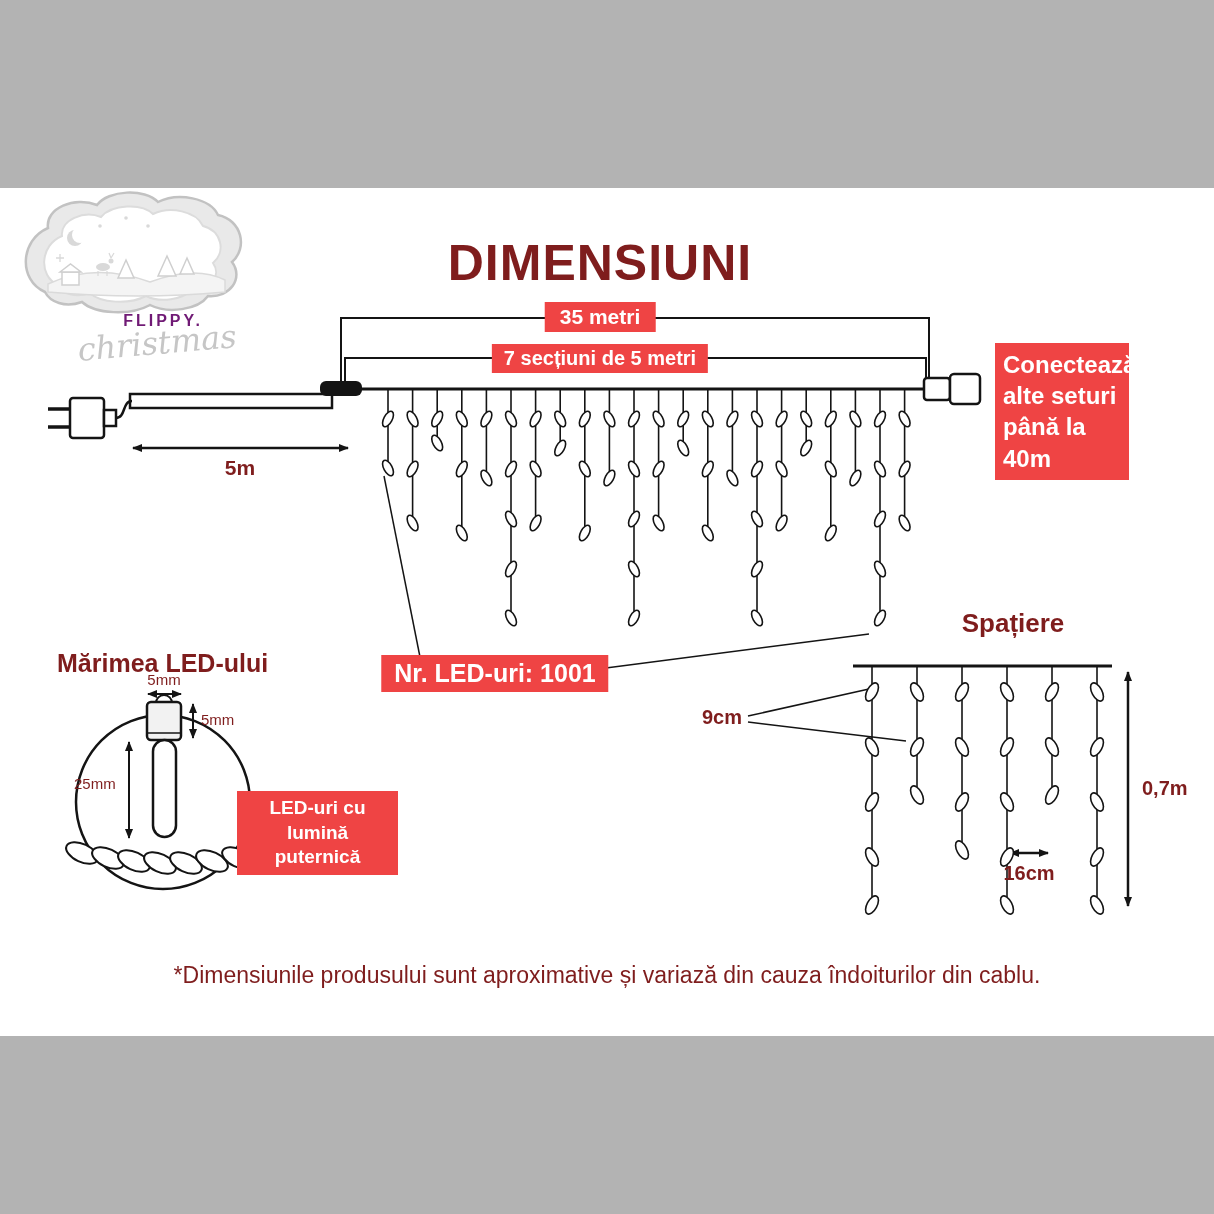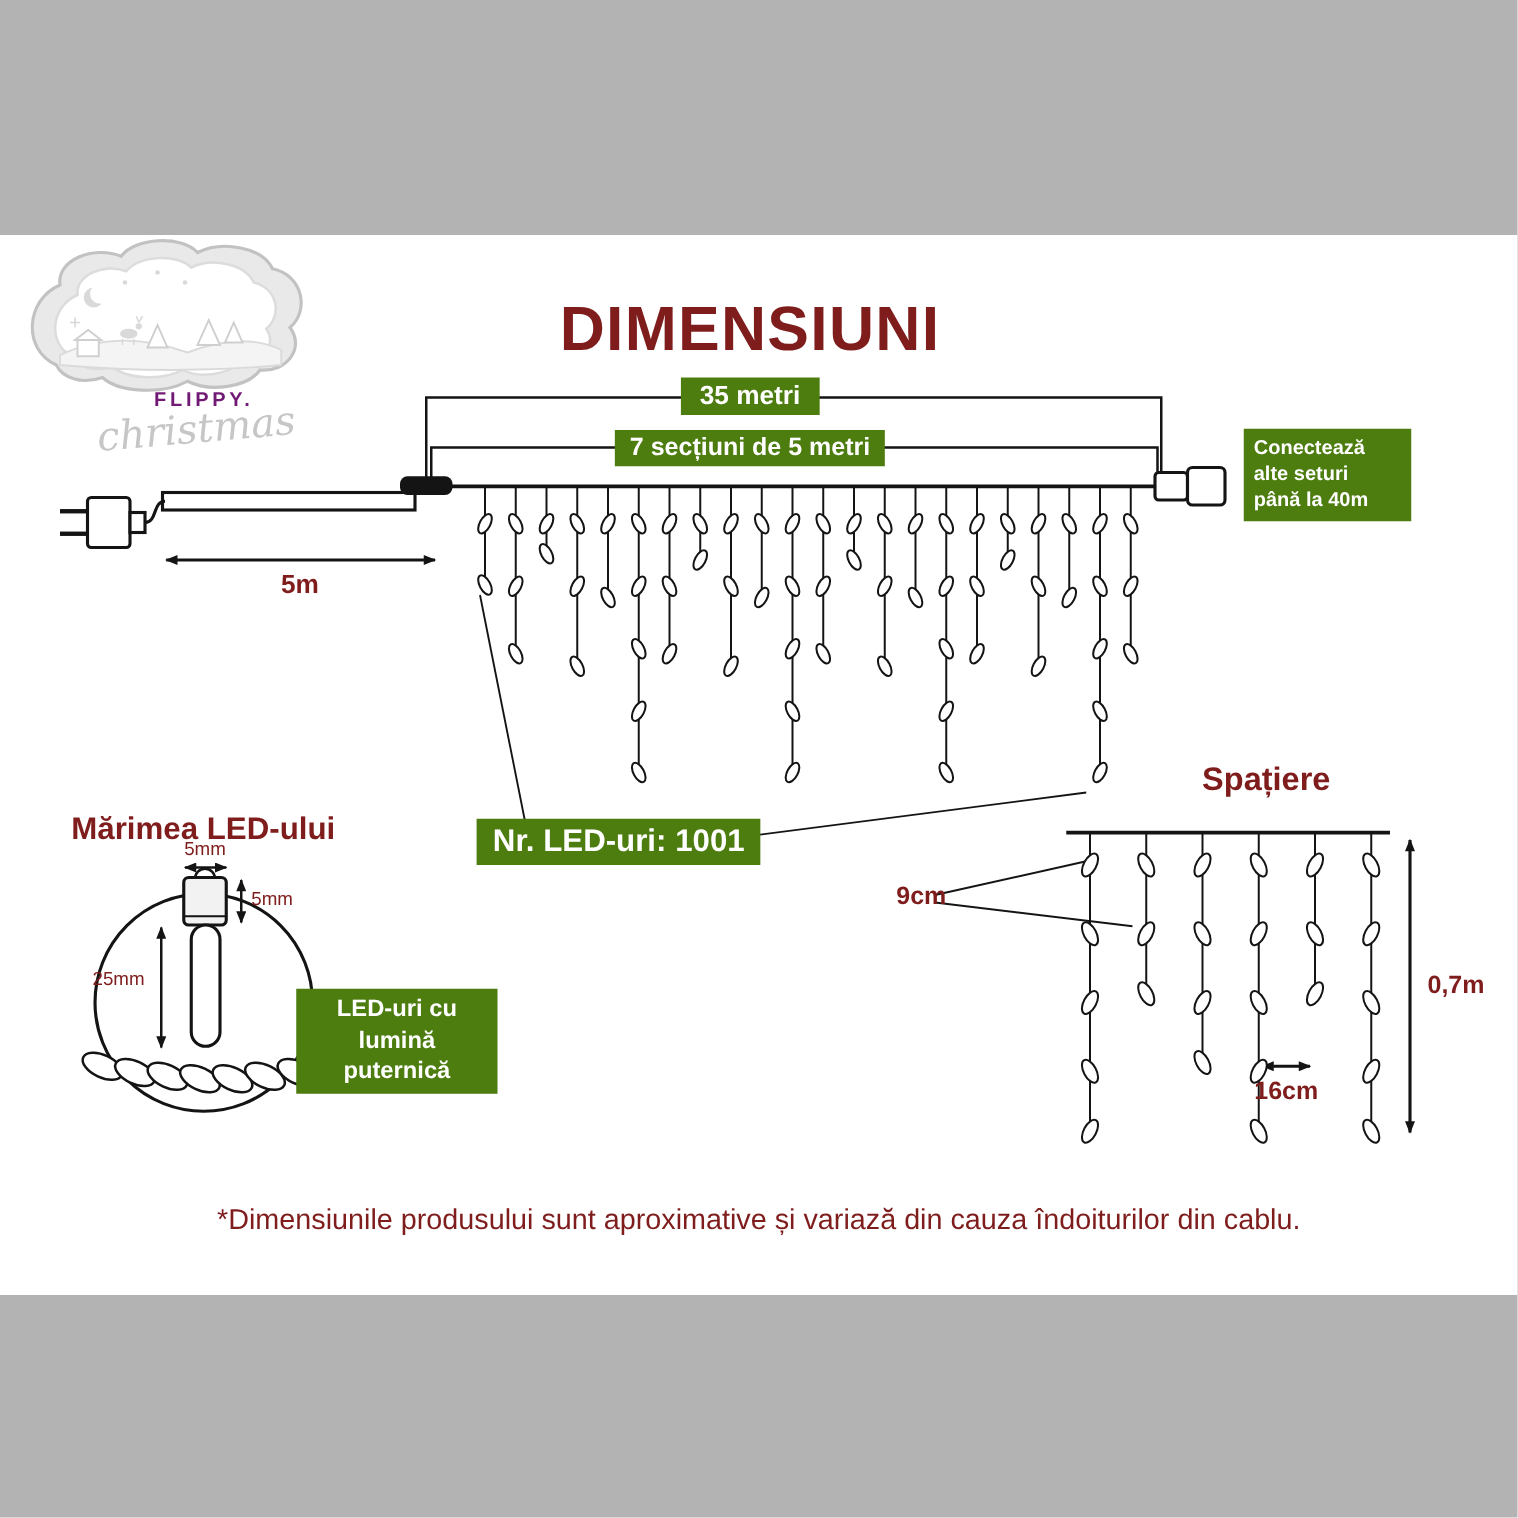--- a/index.html
+++ b/index.html
@@ -5,30 +5,30 @@
   html,body{margin:0;padding:0;}
   .stage{position:relative;width:1214px;height:1214px;background:#b3b3b3;
          font-family:"Liberation Sans",sans-serif;color:#141414;overflow:hidden;}
   .canvas{position:absolute;left:0;top:188px;width:1214px;height:848px;background:#ffffff;}
   svg.art{position:absolute;left:0;top:0;width:1214px;height:1214px;}
   .ln{stroke:#141414;fill:none;}
   .drop{stroke:#141414;stroke-width:1.6;}
   .bulb{fill:#ffffff;stroke:#141414;stroke-width:1.6;}
   .lbl{position:absolute;white-space:nowrap;color:#7f1d1d;}
   .cx{transform:translateX(-50%);}
-  .blackbox{position:absolute;background:#4d7c0f;color:#ffffff;font-weight:700;}
+  .blackbox{position:absolute;background:#ef4444;color:#ffffff;font-weight:700;}
   .title{left:600px;top:234px;font-size:50px;font-weight:800;letter-spacing:1px;}
   .box35{left:600px;top:302px;font-size:21px;padding:3px 15px;}
   .boxsec{left:600px;top:344px;font-size:20px;padding:3px 12px;}
   .boxconnect{left:995px;top:343px;width:134px;box-sizing:border-box;padding:6px 8px;
-              font-size:16px;line-height:1.3;}
+              font-size:24px;line-height:1.3;}
   .lbl5m{left:240px;top:456px;font-size:21px;font-weight:600;}
   .boxled{left:495px;top:655px;font-size:25px;padding:4px 13px;}
   .spatiere{left:989px;top:608px;font-size:26px;font-weight:700;margin-left:24px;}
-  .lbl9{left:737px;top:706px;font-size:20px;font-weight:600;}
+  .lbl9{left:722px;top:706px;font-size:20px;font-weight:600;}
   .lbl16{left:1029px;top:862px;font-size:20px;font-weight:600;}
   .lbl07{left:1142px;top:777px;font-size:20px;font-weight:600;}
   .marimea{left:57px;top:649px;font-size:25px;font-weight:700;}
   .lbl5t{left:164px;top:671px;font-size:15px;}
   .lbl5s{left:201px;top:711px;font-size:15px;}
   .lbl25{left:74px;top:775px;width:48px;font-size:15px;}
   .boxnote{left:237px;top:791px;width:161px;box-sizing:border-box;text-align:center;
            font-size:19px;line-height:1.3;padding:5px 2px;}
   .footnote{left:0;top:962px;width:1214px;text-align:center;font-size:23px;white-space:normal;}
   .brand{left:163px;top:312px;font-size:16px;font-weight:700;letter-spacing:3px;color:#701a75;}

